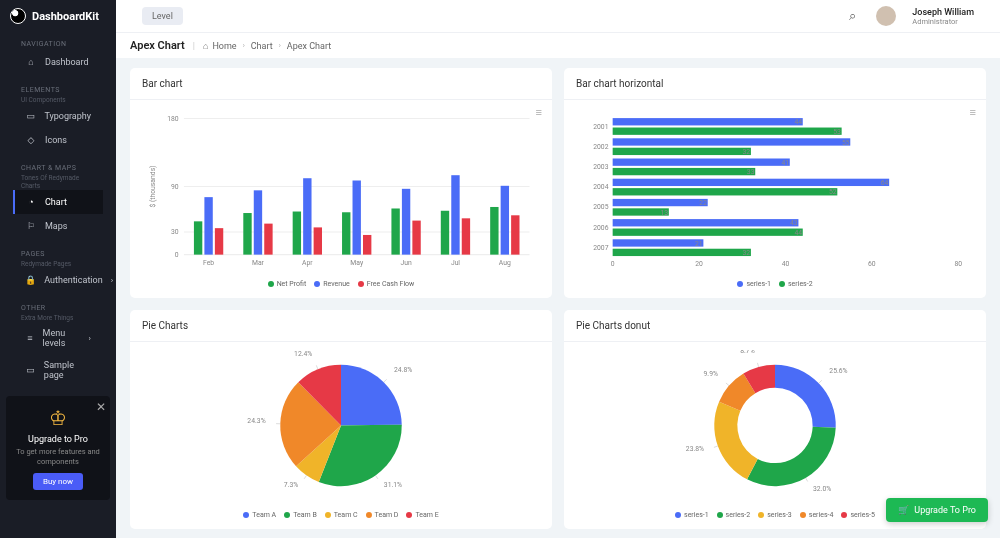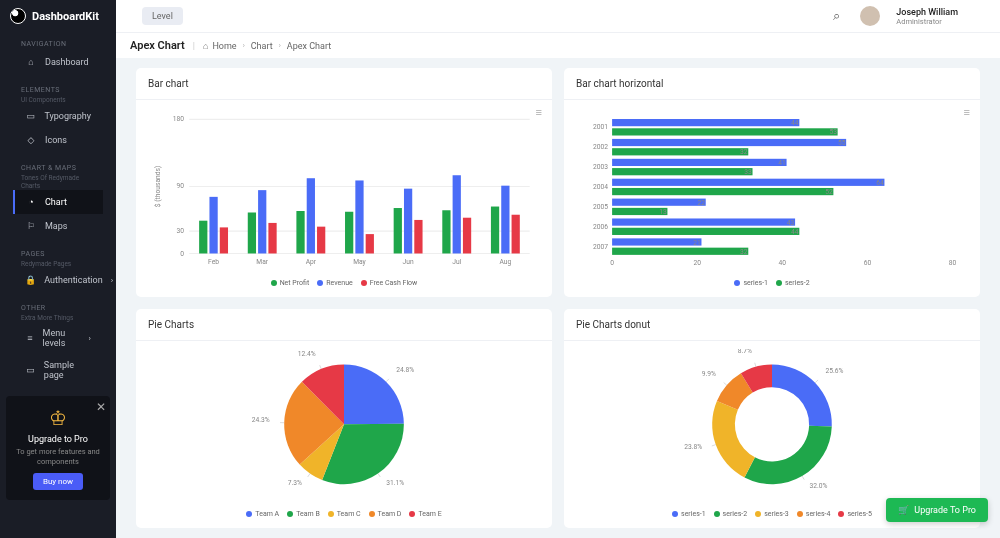--- a/index.html
+++ b/index.html
@@ -19,29 +19,29 @@
 .upgrade-close{position:absolute;top:4px;right:4px;color:#aaa;font-size:12px;cursor:pointer}
 .crown{font-size:20px;color:#f5b942;margin-bottom:4px}
 .upgrade-title{color:#fff;font-size:9px;margin-bottom:3px}
 .upgrade-desc{font-size:7.5px;color:#888;line-height:1.3}
 .buy-btn{margin-top:6px;background:#4a5cf7;color:#fff;border:none;padding:4px 10px;border-radius:3px;font-size:8px;cursor:pointer}
 .main{flex:1;display:flex;flex-direction:column}
 .topbar{height:32px;background:#fff;display:flex;align-items:center;padding:0 26px;gap:10px}
 .level-btn{background:#e9ecf3;color:#666;border:none;padding:4px 10px;border-radius:4px;font-size:9px}
 .search-icon{margin-left:auto;color:#555;font-size:13px}
 .avatar{width:20px;height:20px;border-radius:50%;background:#d0c0b0;margin-left:10px}
-.user-block{margin-left:6px;margin-right:16px}
+.user-block{margin-left:6px;margin-right:0}
 .user-name{font-size:9px;color:#222;font-weight:500}
 .user-role{font-size:7.5px;color:#888}
 .crumb-bar{background:#fff;padding:6px 14px;display:flex;align-items:center;gap:6px;font-size:9px;border-top:1px solid #eef0f4}
 .page-title{font-weight:600;font-size:11px;color:#222}
 .crumb-divider{color:#ccc;margin:0 2px}
 .crumb{display:flex;align-items:center;gap:4px;color:#666}
 .crumb-chev{font-size:7px;color:#aaa}
-.content{flex:1;padding:10px 20px;display:grid;grid-template-columns:1fr 1fr;gap:12px;overflow:auto}
+.content{flex:1;padding:10px 14px;display:grid;grid-template-columns:1fr 1fr;gap:12px;overflow:auto}
 .card{background:#fff;border-radius:5px;display:flex;flex-direction:column}
 .card-header{padding:10px 12px;font-size:10px;color:#333;border-bottom:1px solid #eef0f4}
 .card-body{flex:1;padding:8px 12px 10px;display:flex;flex-direction:column;position:relative}
 .menu-icon{position:absolute;top:6px;right:10px;color:#aaa;font-size:11px;cursor:pointer}
 .chart-area{flex:1}
 svg text{font-size:6.5px;fill:#888}
 .legend{display:flex;justify-content:center;gap:8px;font-size:7px;color:#666;margin-top:4px;flex-wrap:wrap}
 .legend span{display:flex;align-items:center;gap:3px}
 .legend i{width:6px;height:6px;border-radius:50%}
 .float-btn{position:fixed;bottom:16px;right:12px;background:#1db954;color:#fff;border:none;padding:7px 12px;border-radius:4px;font-size:9px;display:flex;align-items:center;gap:5px;cursor:pointer;box-shadow:0 2px 6px rgba(0,0,0,.2)}

